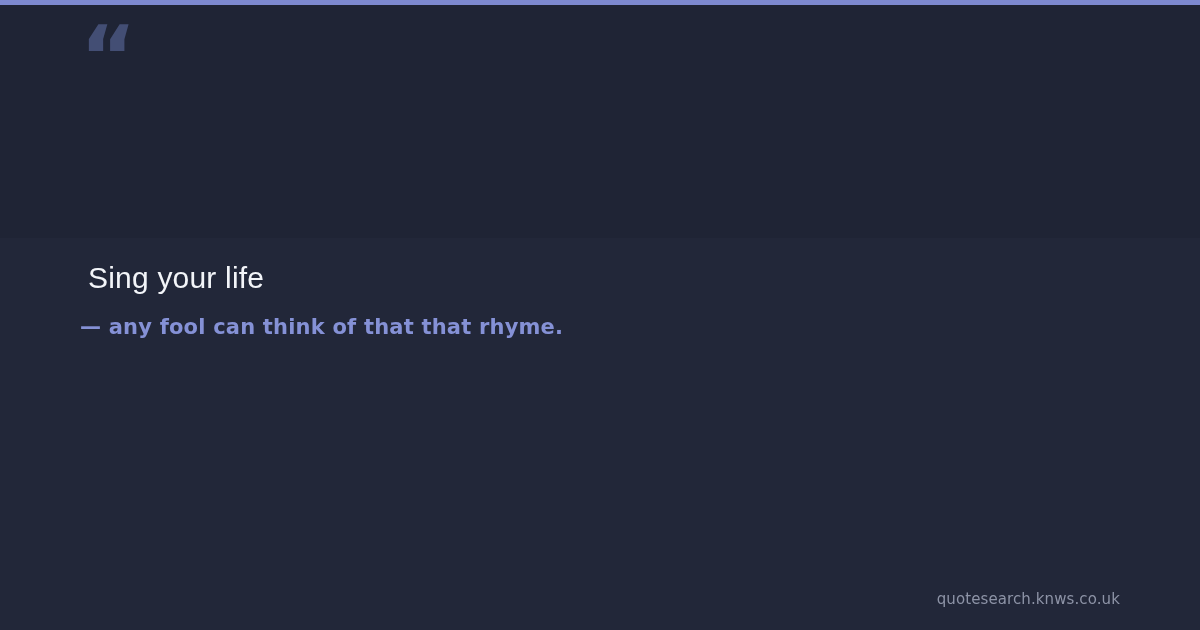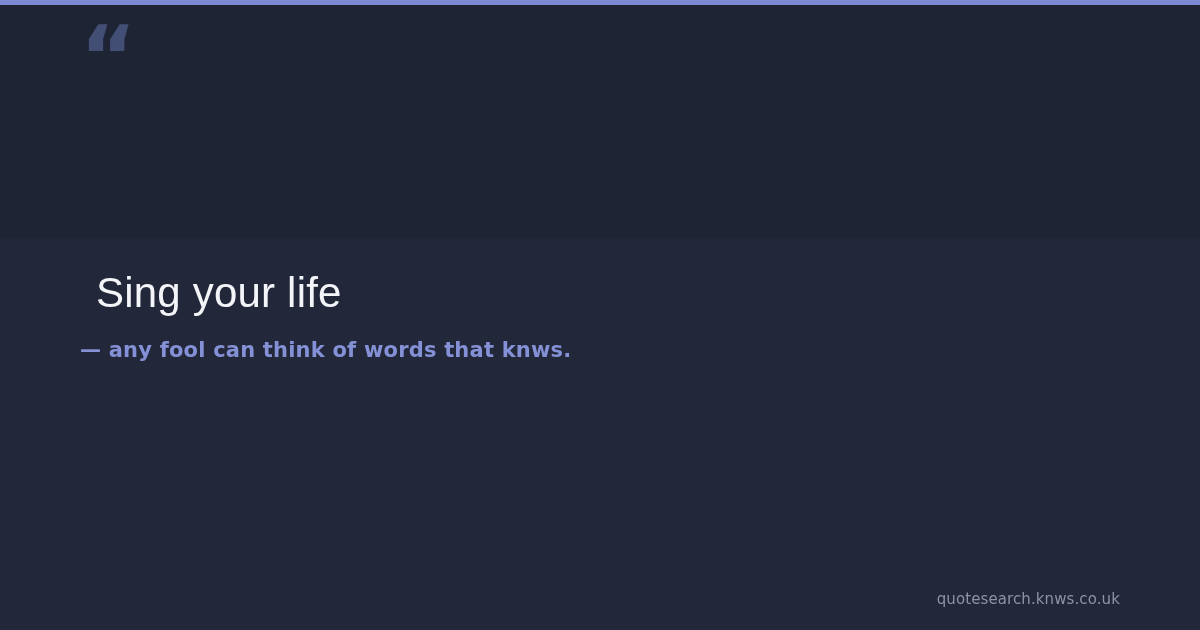--- a/index.html
+++ b/index.html
@@ -58,26 +58,26 @@
 
   .quote-body {
     position: absolute;
     left: 80px;
     top: 252px;
     width: 1040px;
   }
 
   .quote-text {
     font-family: "Liberation Sans", "DejaVu Sans", sans-serif;
-    font-size: 42px;
+    font-size: 30px;
     font-weight: 300;
     line-height: 1.18;
     color: #f3f5f9;
     letter-spacing: 0.2px;
-    margin: 16px;
+    margin: 8px;
   }
 
   .quote-attribution {
     margin: 19px 0 0 0;
     font-family: "DejaVu Sans", sans-serif;
     font-size: 21px;
     font-weight: 700;
     line-height: 1.3;
     color: #8591d6;
     letter-spacing: 0.2px;
@@ -101,18 +101,18 @@
 <div class="card">
 
   <div class="upper-wash"></div>
 
   <div class="accent-bar"></div>
 
   <div class="quote-mark">“</div>
 
   <div class="quote-body">
     <p class="quote-text">Sing your life</p>
-    <p class="quote-attribution">— any fool can think of words that knws.</p>
+    <p class="quote-attribution">— any fool can think of that that rhyme.</p>
   </div>
 
   <div class="site-footer">quotesearch.knws.co.uk</div>
 
 </div>
 
 </body></html>

